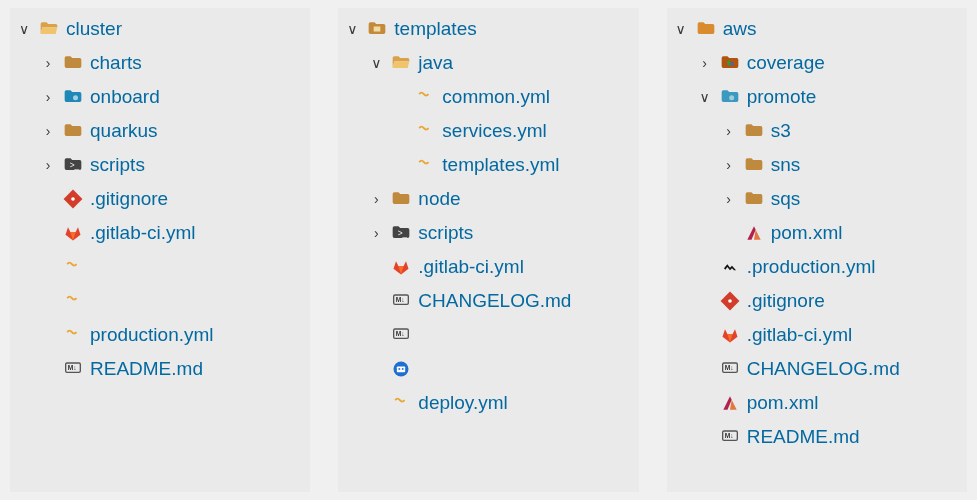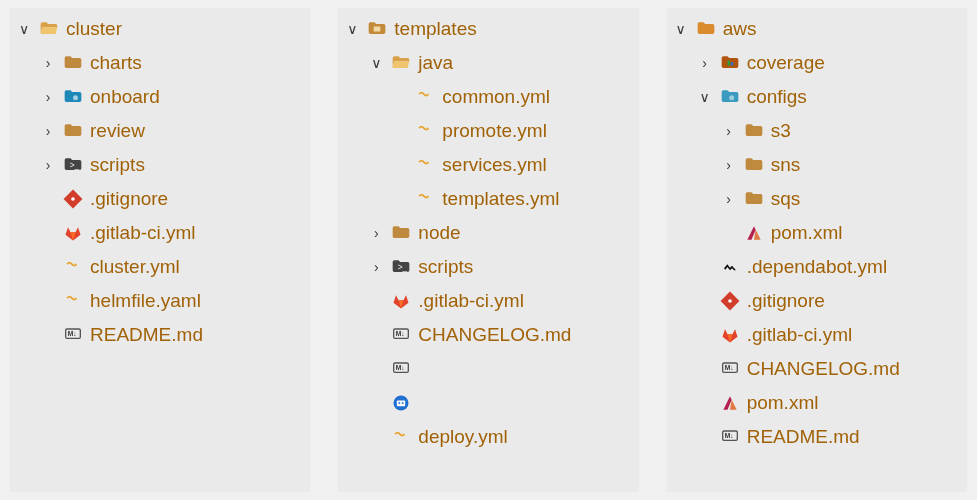--- a/index.html
+++ b/index.html
@@ -38,21 +38,21 @@
     }
     .chev.hidden { visibility: hidden; }
     .icon {
       width: 22px;
       height: 22px;
       display: inline-flex;
       align-items: center;
       justify-content: center;
       font-size: 18px;
     }
-    .label { font-size: 19px; color: #a16207; }
+    .label { font-size: 19px; color: #0369a1; }
     .indent-0 { padding-left: 0px; }
     .indent-1 { padding-left: 24px; }
     .indent-2 { padding-left: 48px; }
     
     svg { display: block; }
   </style>
 </head>
 <body>
 
 <div class="panel">
@@ -86,21 +86,21 @@
         </span>
         <span class="label">onboard</span>
       </div>
       <div class="row indent-1">
         <span class="chev">›</span>
         <span class="icon">
           <svg viewBox="0 0 24 24" width="20" height="20">
             <path fill="#c08a3e" d="M2 6a2 2 0 012-2h5l2 2h9a2 2 0 012 2v8a2 2 0 01-2 2H4a2 2 0 01-2-2V6z"></path>
           </svg>
         </span>
-        <span class="label">review</span>
+        <span class="label">quarkus</span>
       </div>
       <div class="row indent-1">
         <span class="chev">›</span>
         <span class="icon">
           <svg viewBox="0 0 24 24" width="20" height="20">
             <path fill="#444" d="M2 6a2 2 0 012-2h5l2 2h9a2 2 0 012 2v8a2 2 0 01-2 2H4a2 2 0 01-2-2V6z"></path>
             <text x="8" y="16" font-size="10" fill="#eee">&gt;_</text>
           </svg>
         </span>
         <span class="label">scripts</span>
@@ -125,30 +125,37 @@
         </span>
         <span class="label">.gitlab-ci.yml</span>
       </div>
       <div class="row indent-1">
         <span class="chev hidden"></span>
         <span class="icon">
           <svg viewBox="0 0 24 24" width="20" height="14">
             <path stroke="#e8a531" stroke-width="3" fill="none" d="M2 7 Q6 2 10 7 T18 7"></path>
           </svg>
         </span>
-        <span class="label">cluster.yml</span>
-      </div>
-      <div class="row indent-1">
-        <span class="chev hidden"></span>
-        <span class="icon">
-          <svg viewBox="0 0 24 24" width="20" height="14">
-            <path stroke="#e8a531" stroke-width="3" fill="none" d="M2 7 Q6 2 10 7 T18 7"></path>
-          </svg>
-        </span>
-        <span class="label">helmfile.yaml</span>
+      </div>
+      <div class="row indent-1">
+        <span class="chev hidden"></span>
+        <span class="icon">
+          <svg viewBox="0 0 24 24" width="20" height="14">
+            <path stroke="#e8a531" stroke-width="3" fill="none" d="M2 7 Q6 2 10 7 T18 7"></path>
+          </svg>
+        </span>
+      </div>
+      <div class="row indent-1">
+        <span class="chev hidden"></span>
+        <span class="icon">
+          <svg viewBox="0 0 24 24" width="20" height="14">
+            <path stroke="#e8a531" stroke-width="3" fill="none" d="M2 7 Q6 2 10 7 T18 7"></path>
+          </svg>
+        </span>
+        <span class="label">production.yml</span>
       </div>
       <div class="row indent-1">
         <span class="chev hidden"></span>
         <span class="icon">
           <svg viewBox="0 0 24 24" width="22" height="16">
             <rect x="1" y="3" width="22" height="14" rx="2" fill="none" stroke="#555" stroke-width="2"></rect>
             <text x="4" y="14" font-size="10" font-weight="bold" fill="#333">M↓</text>
           </svg>
         </span>
         <span class="label">README.md</span>
@@ -186,29 +193,20 @@
         </span>
         <span class="label">common.yml</span>
       </div>
       <div class="row indent-2">
         <span class="chev hidden"></span>
         <span class="icon">
           <svg viewBox="0 0 24 24" width="20" height="14">
             <path stroke="#e8a531" stroke-width="3" fill="none" d="M2 7 Q6 2 10 7 T18 7"></path>
           </svg>
         </span>
-        <span class="label">promote.yml</span>
-      </div>
-      <div class="row indent-2">
-        <span class="chev hidden"></span>
-        <span class="icon">
-          <svg viewBox="0 0 24 24" width="20" height="14">
-            <path stroke="#e8a531" stroke-width="3" fill="none" d="M2 7 Q6 2 10 7 T18 7"></path>
-          </svg>
-        </span>
         <span class="label">services.yml</span>
       </div>
       <div class="row indent-2">
         <span class="chev hidden"></span>
         <span class="icon">
           <svg viewBox="0 0 24 24" width="20" height="14">
             <path stroke="#e8a531" stroke-width="3" fill="none" d="M2 7 Q6 2 10 7 T18 7"></path>
           </svg>
         </span>
         <span class="label">templates.yml</span>
@@ -306,21 +304,21 @@
         <span class="label">coverage</span>
       </div>
       <div class="row indent-1">
         <span class="chev">∨</span>
         <span class="icon">
           <svg viewBox="0 0 24 24" width="20" height="20">
             <path fill="#3a9abf" d="M2 6a2 2 0 012-2h5l2 2h9a2 2 0 012 2v8a2 2 0 01-2 2H4a2 2 0 01-2-2V6z"></path>
             <circle cx="14" cy="13" r="3" fill="#fff" opacity=".5"></circle>
           </svg>
         </span>
-        <span class="label">configs</span>
+        <span class="label">promote</span>
       </div>
       <div class="row indent-2">
         <span class="chev">›</span>
         <span class="icon">
           <svg viewBox="0 0 24 24" width="20" height="20">
             <path fill="#c08a3e" d="M2 6a2 2 0 012-2h5l2 2h9a2 2 0 012 2v8a2 2 0 01-2 2H4a2 2 0 01-2-2V6z"></path>
           </svg>
         </span>
         <span class="label">s3</span>
       </div>
@@ -352,21 +350,21 @@
         </span>
         <span class="label">pom.xml</span>
       </div>
       <div class="row indent-1">
         <span class="chev hidden"></span>
         <span class="icon">
           <svg viewBox="0 0 24 24" width="20" height="16">
             <path fill="#111" d="M3 14l5-6 4 5 3-3 6 7-3 0-3-3-3 3-4-5-3 4z"></path>
           </svg>
         </span>
-        <span class="label">.dependabot.yml</span>
+        <span class="label">.production.yml</span>
       </div>
       <div class="row indent-1">
         <span class="chev hidden"></span>
         <span class="icon">
           <svg viewBox="0 0 24 24" width="20" height="20">
             <rect x="4" y="4" width="16" height="16" transform="rotate(45 12 12)" fill="#d13c2b"></rect>
             <circle cx="12" cy="12" r="2.2" fill="#fff"></circle>
           </svg>
         </span>
         <span class="label">.gitignore</span>

